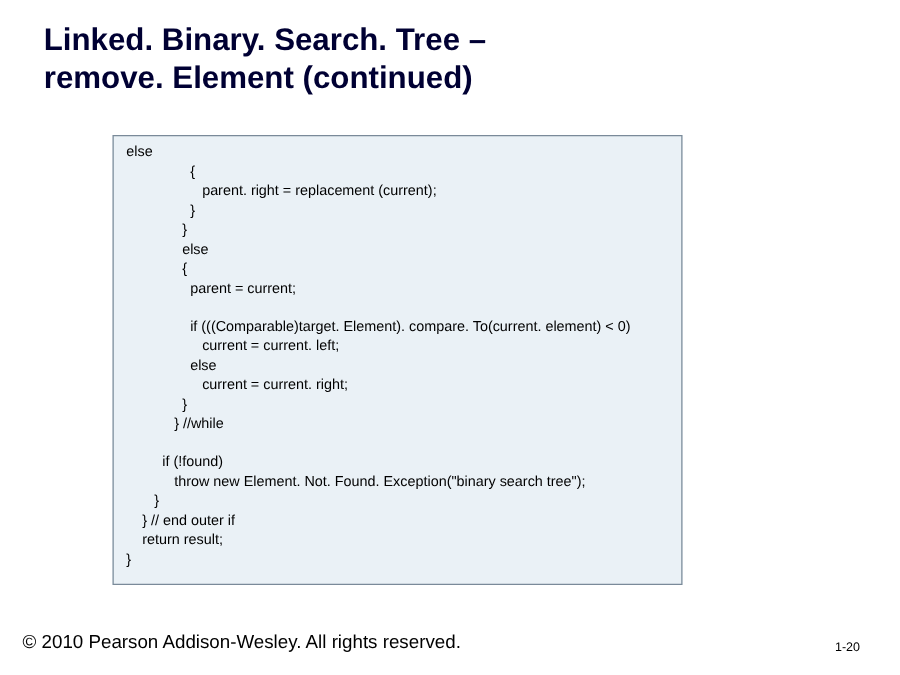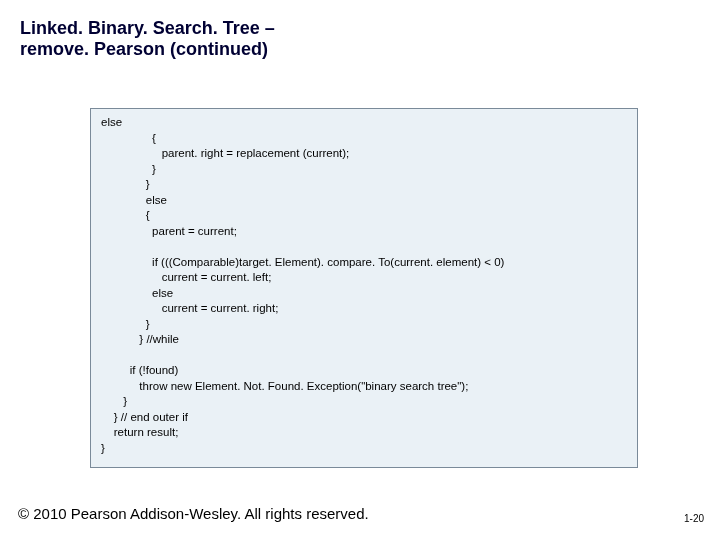--- a/index.html
+++ b/index.html
@@ -10,32 +10,32 @@
     font-family: Arial, Helvetica, sans-serif;
     position: relative;
     overflow: hidden;
   }
   .slide {
     width: 100%;
     height: 100%;
     position: relative;
   }
   .title {
-    font-size: 18px;
+    font-size: 25px;
     font-weight: bold;
     color: #000033;
-    padding: 18px 0 0 20px;
+    padding: 18px 0 0 35px;
     line-height: 1.18;
     letter-spacing: 0px;
   }
   .code-box {
     position: absolute;
     left: 90px;
     top: 108px;
-    width: 548px;
+    width: 456px;
     height: 360px;
     background: #eaf1f6;
     border: 1px solid #7a8a99;
     padding: 6px 10px 6px 10px;
   }
   .code-box pre {
     font-family: Arial, Helvetica, sans-serif;
     font-size: 11.5px;
     line-height: 1.35;
     color: #000000;
@@ -43,33 +43,33 @@
   }
   .footer-left {
     position: absolute;
     left: 18px;
     bottom: 18px;
     font-size: 15px;
     color: #000000;
   }
   .footer-right {
     position: absolute;
-    right: 16px;
+    right: 32px;
     bottom: 16px;
     font-size: 10px;
     color: #000000;
   }
 </style>
 </head>
 <body>
 
 <div class="slide">
   <div class="title">
     <span>Linked. Binary. Search. Tree –</span><br>
-    <span>remove. Pearson (continued)</span>
+    <span>remove. Element (continued)</span>
   </div>
 
   <div class="code-box">
     <pre>else
                 {
                    parent. right = replacement (current);
                 }
               }
               else
               {

